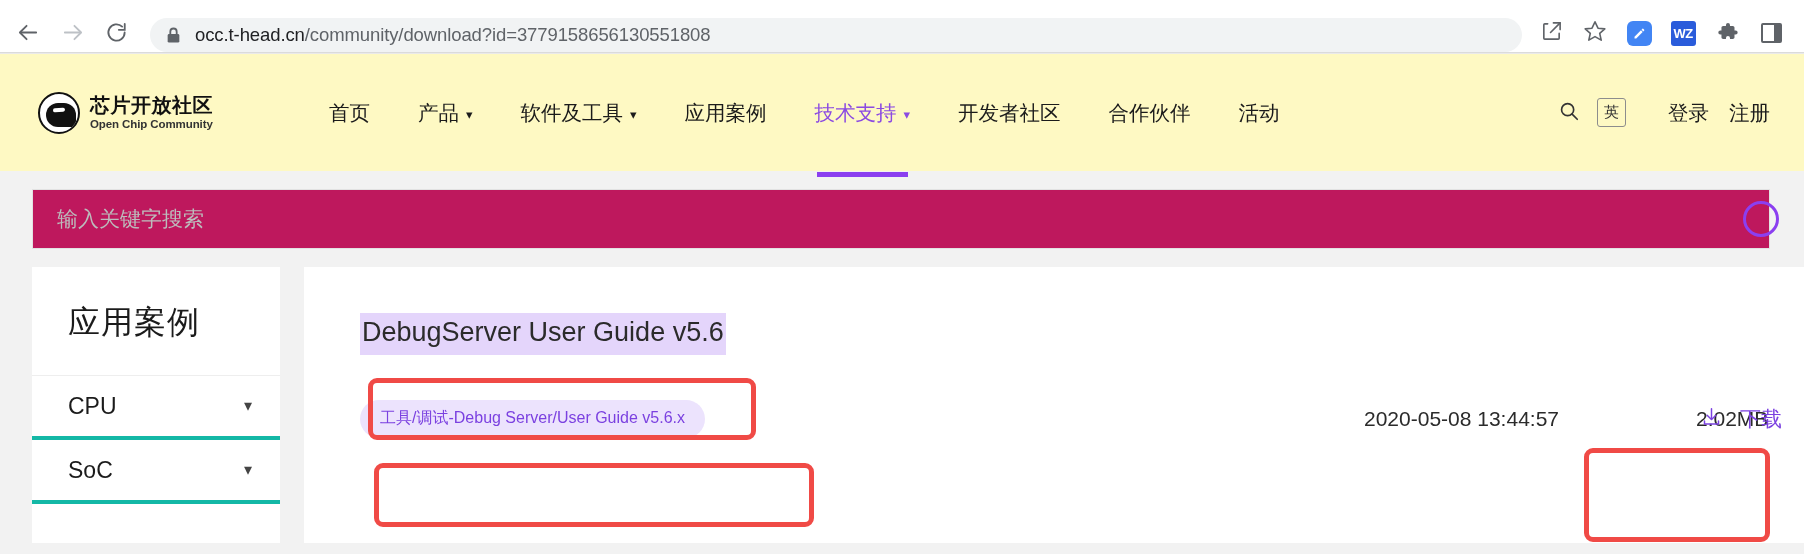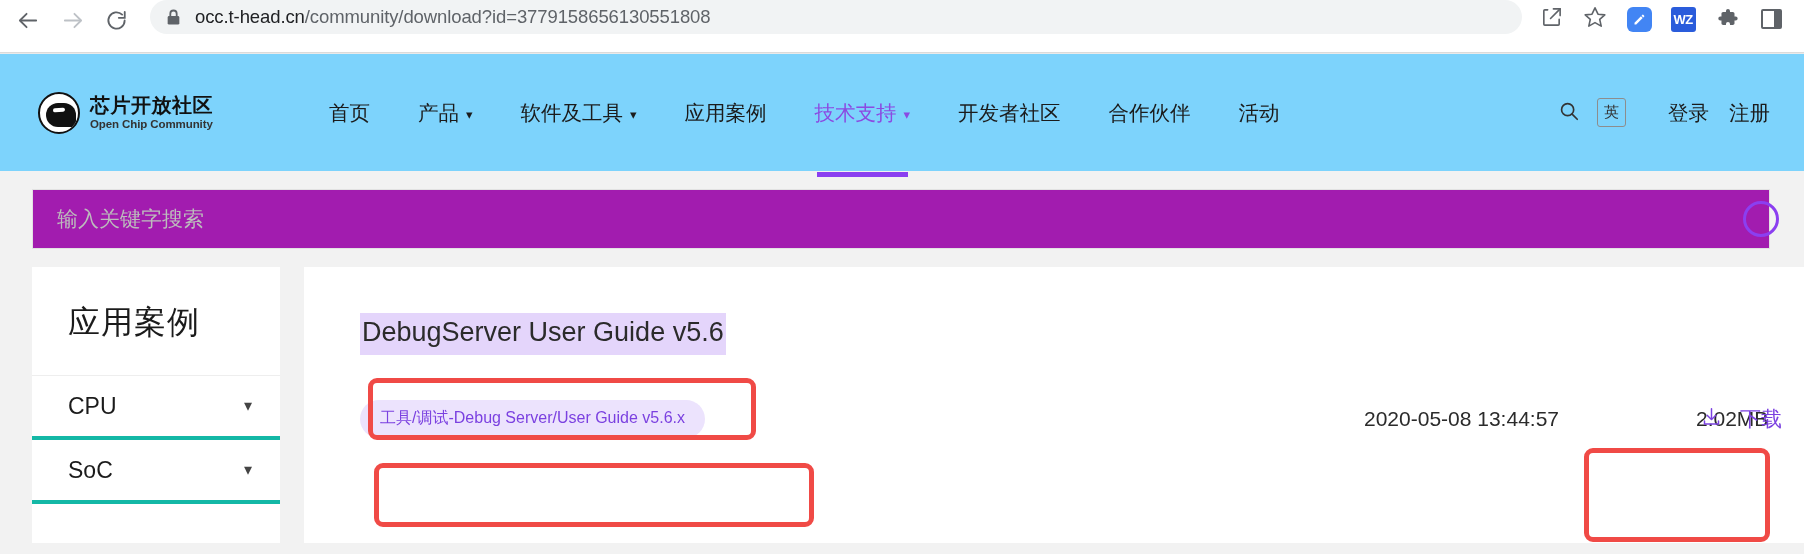--- a/index.html
+++ b/index.html
@@ -15,21 +15,21 @@
     font-family: "Liberation Sans", "DejaVu Sans", sans-serif;
     background: #f2f2f2;
     -webkit-font-smoothing: antialiased;
   }
 
   
   .browser-bar {
     height: 52px;
     background: #ffffff;
     display: flex;
-    align-items: flex-start;
+    align-items: flex-end;
     padding: 0 14px 0 8px;
     position: relative;
   }
   .nav-btns {
     display: flex;
     align-items: center;
     gap: 4px;
     flex: 0 0 auto;
   }
   .nav-btn {
@@ -123,21 +123,21 @@
     width: 6px;
     background: #5f6368;
   }
   .chrome-shadow {
     height: 2px;
     background: linear-gradient(to bottom, rgba(0,0,0,0.13), rgba(0,0,0,0));
   }
 
   
   .site-header {
-    background: #7dd3fc;
+    background: #fef9c3;
     height: 117px;
     display: flex;
     align-items: center;
     padding: 0 34px 0 38px;
     position: relative;
   }
   .logo-wrap {
     display: flex;
     align-items: center;
     flex: 0 0 auto;
@@ -259,21 +259,21 @@
   .search-strip {
     background: #f2f2f2;
     padding: 22px 34px 22px 32px;
     height: 96px;
     display: flex;
     align-items: center;
   }
   .search-box {
     flex: 1 1 auto;
     height: 60px;
-    background: #a21caf;
+    background: #be185d;
     border: 1px solid #e2e2e2;
     display: flex;
     align-items: center;
     padding: 0 24px;
     position: relative;
   }
   .search-input-text {
     font-size: 21px;
     color: #bcbcbc;
     flex: 1 1 auto;

